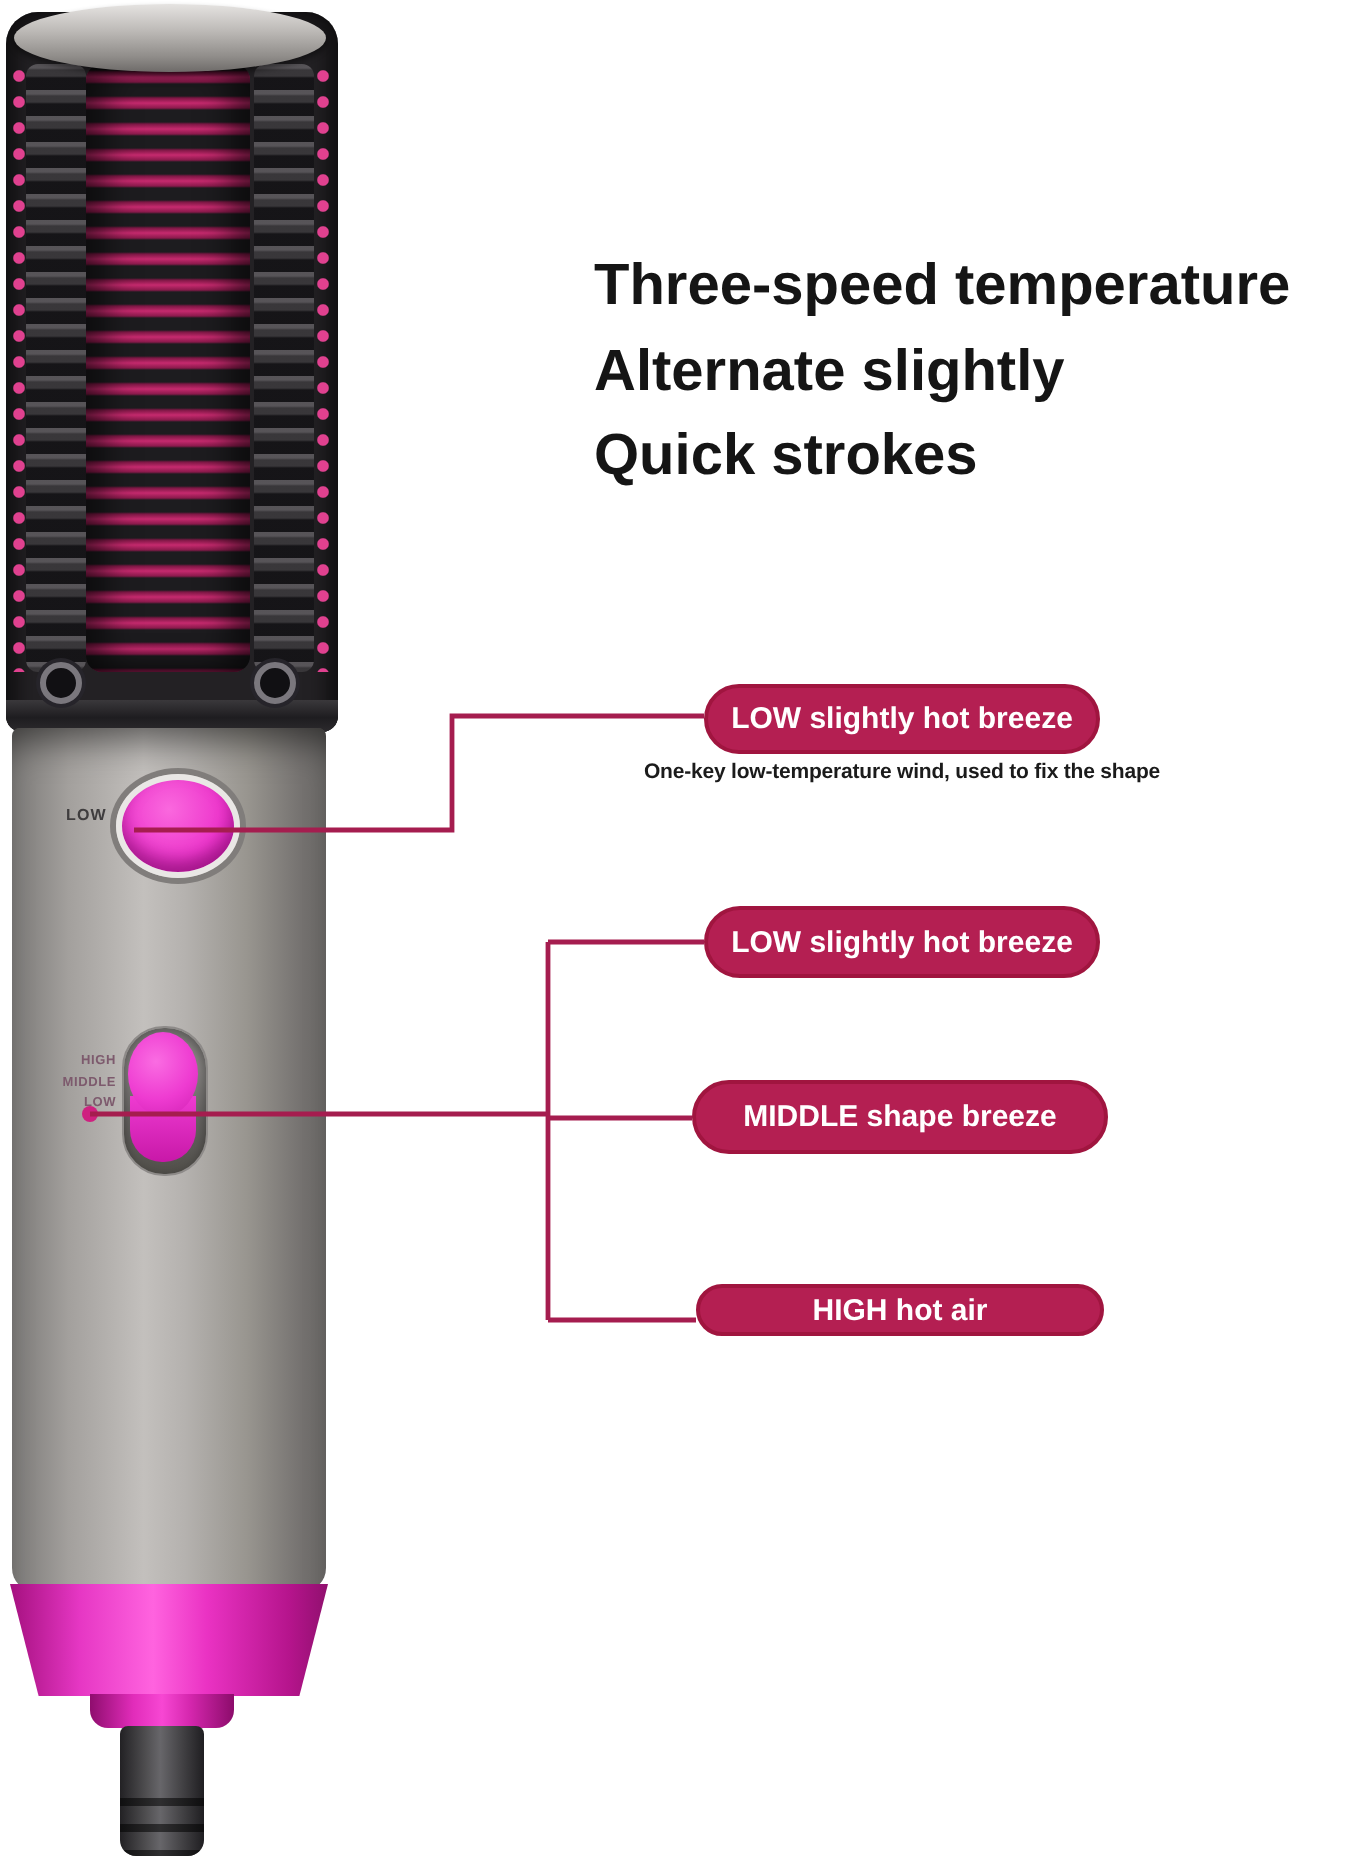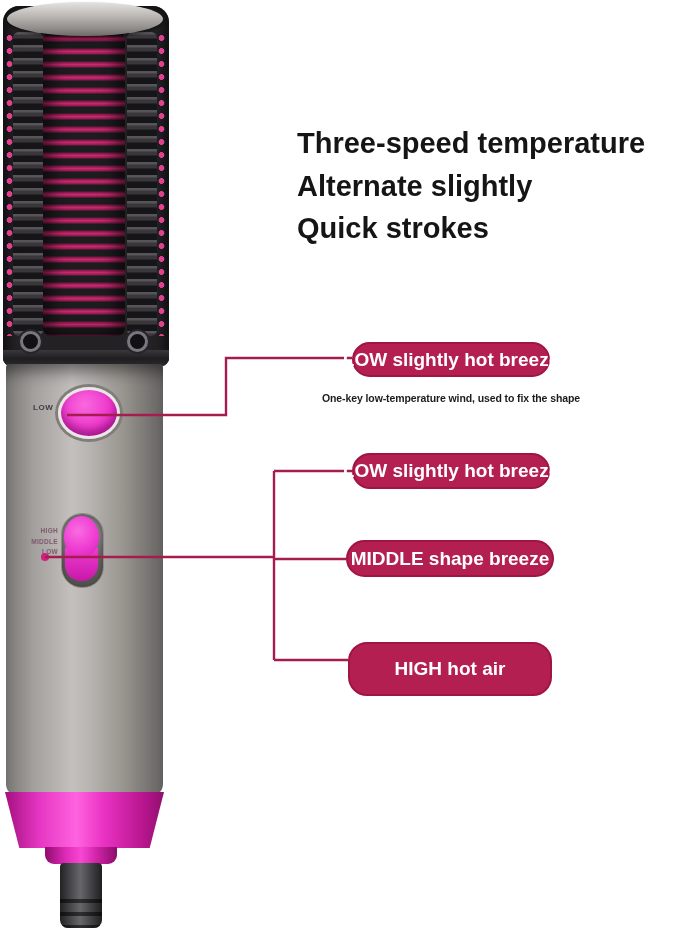--- a/index.html
+++ b/index.html
@@ -57,26 +57,26 @@
   .base-step{position:absolute;left:45px;top:847px;width:72px;height:17px;border-radius:0 0 9px 9px;
         background:linear-gradient(90deg,#8f0d6e,#e12cba 30%,#f747d3 50%,#d426ad 70%,#8c0c6b);}
   .cord{position:absolute;left:60px;top:863px;width:42px;height:65px;border-radius:4px 4px 8px 8px;
         background:linear-gradient(90deg,#222124,#4e4d4f 30%,#67666a 48%,#4b4a4d 68%,#1f1e21);}
   .cord-ribs{position:absolute;left:0;right:0;bottom:0;height:38px;border-radius:0 0 8px 8px;
         background:repeating-linear-gradient(180deg,rgba(0,0,0,0) 0 9px,rgba(0,0,0,.55) 9px 13px);}
   
   .connectors{position:absolute;left:0;top:0;z-index:5;}
   .pill{position:absolute;z-index:6;display:flex;align-items:center;justify-content:center;
         background:#b41f52;border:2px solid #a0153f;border-radius:19px;color:#ffffff;
-        font-weight:700;font-size:19px;white-space:nowrap;box-sizing:border-box;}
+        font-weight:700;font-size:15px;white-space:nowrap;box-sizing:border-box;}
   .pill1{left:352px;top:342px;width:198px;height:35px;}
   .pill2{left:352px;top:453px;width:198px;height:36px;}
   .pill3{left:346px;top:540px;width:208px;height:37px;}
-  .pill4{left:348px;top:642px;width:204px;height:54px;}
-  .caption{position:absolute;left:314px;top:392px;width:274px;text-align:center;z-index:6;
+  .pill4{left:348px;top:642px;width:204px;height:26px;}
+  .caption{position:absolute;left:314px;top:380px;width:274px;text-align:center;z-index:6;
         font-size:10.5px;font-weight:700;color:#1b1b1b;letter-spacing:-.1px;}
 </style>
 </head>
 <body>
 
 <div class="stage">
 
   <div class="head">
     <div class="bristles"></div>
     <div class="teeth left"></div>

